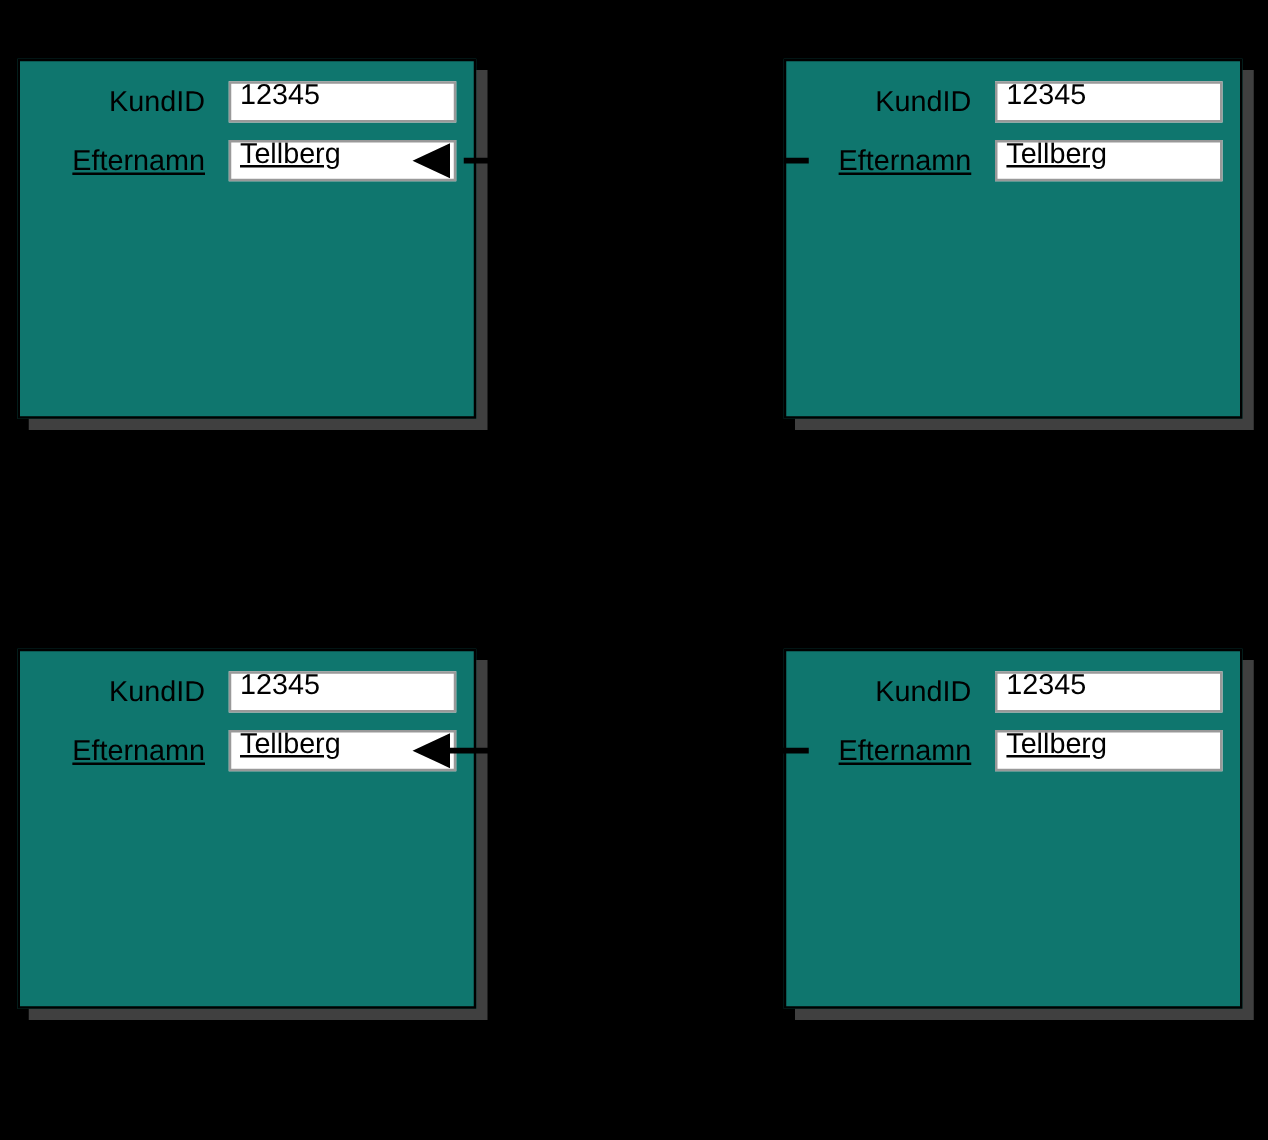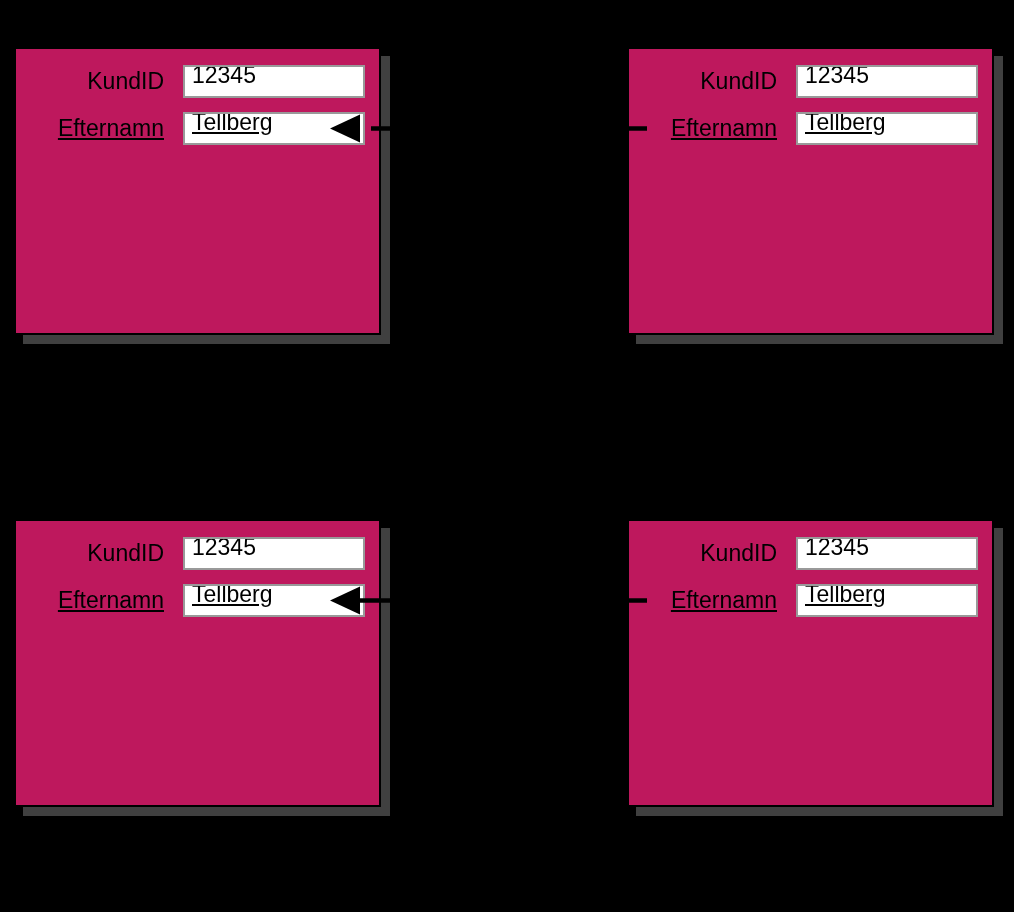--- a/index.html
+++ b/index.html
@@ -4,21 +4,21 @@
 <style>
   html,body{margin:0;padding:0;}
   body{
     width:1014px;height:912px;position:relative;overflow:hidden;
     background:#000;
     font-family:"Liberation Sans",sans-serif;
   }
   .canvas{position:absolute;left:0;top:0;width:1014px;height:912px;}
   .panel{
     position:absolute;width:363px;height:284px;
-    background:#be185d;border:2px solid #000;
+    background:#0f766e;border:2px solid #000;
     box-shadow:9px 9px 0 0 #404040;
   }
   .panel.p-top-left    {left:14px; top:47px;}
   .panel.p-top-right   {left:627px;top:47px;}
   .panel.p-bottom-left {left:14px; top:519px;}
   .panel.p-bottom-right{left:627px;top:519px;}
   .field-row{
     position:absolute;left:0;display:flex;align-items:center;height:33px;width:100%;
   }
   .field-row.r1{top:16px;}

